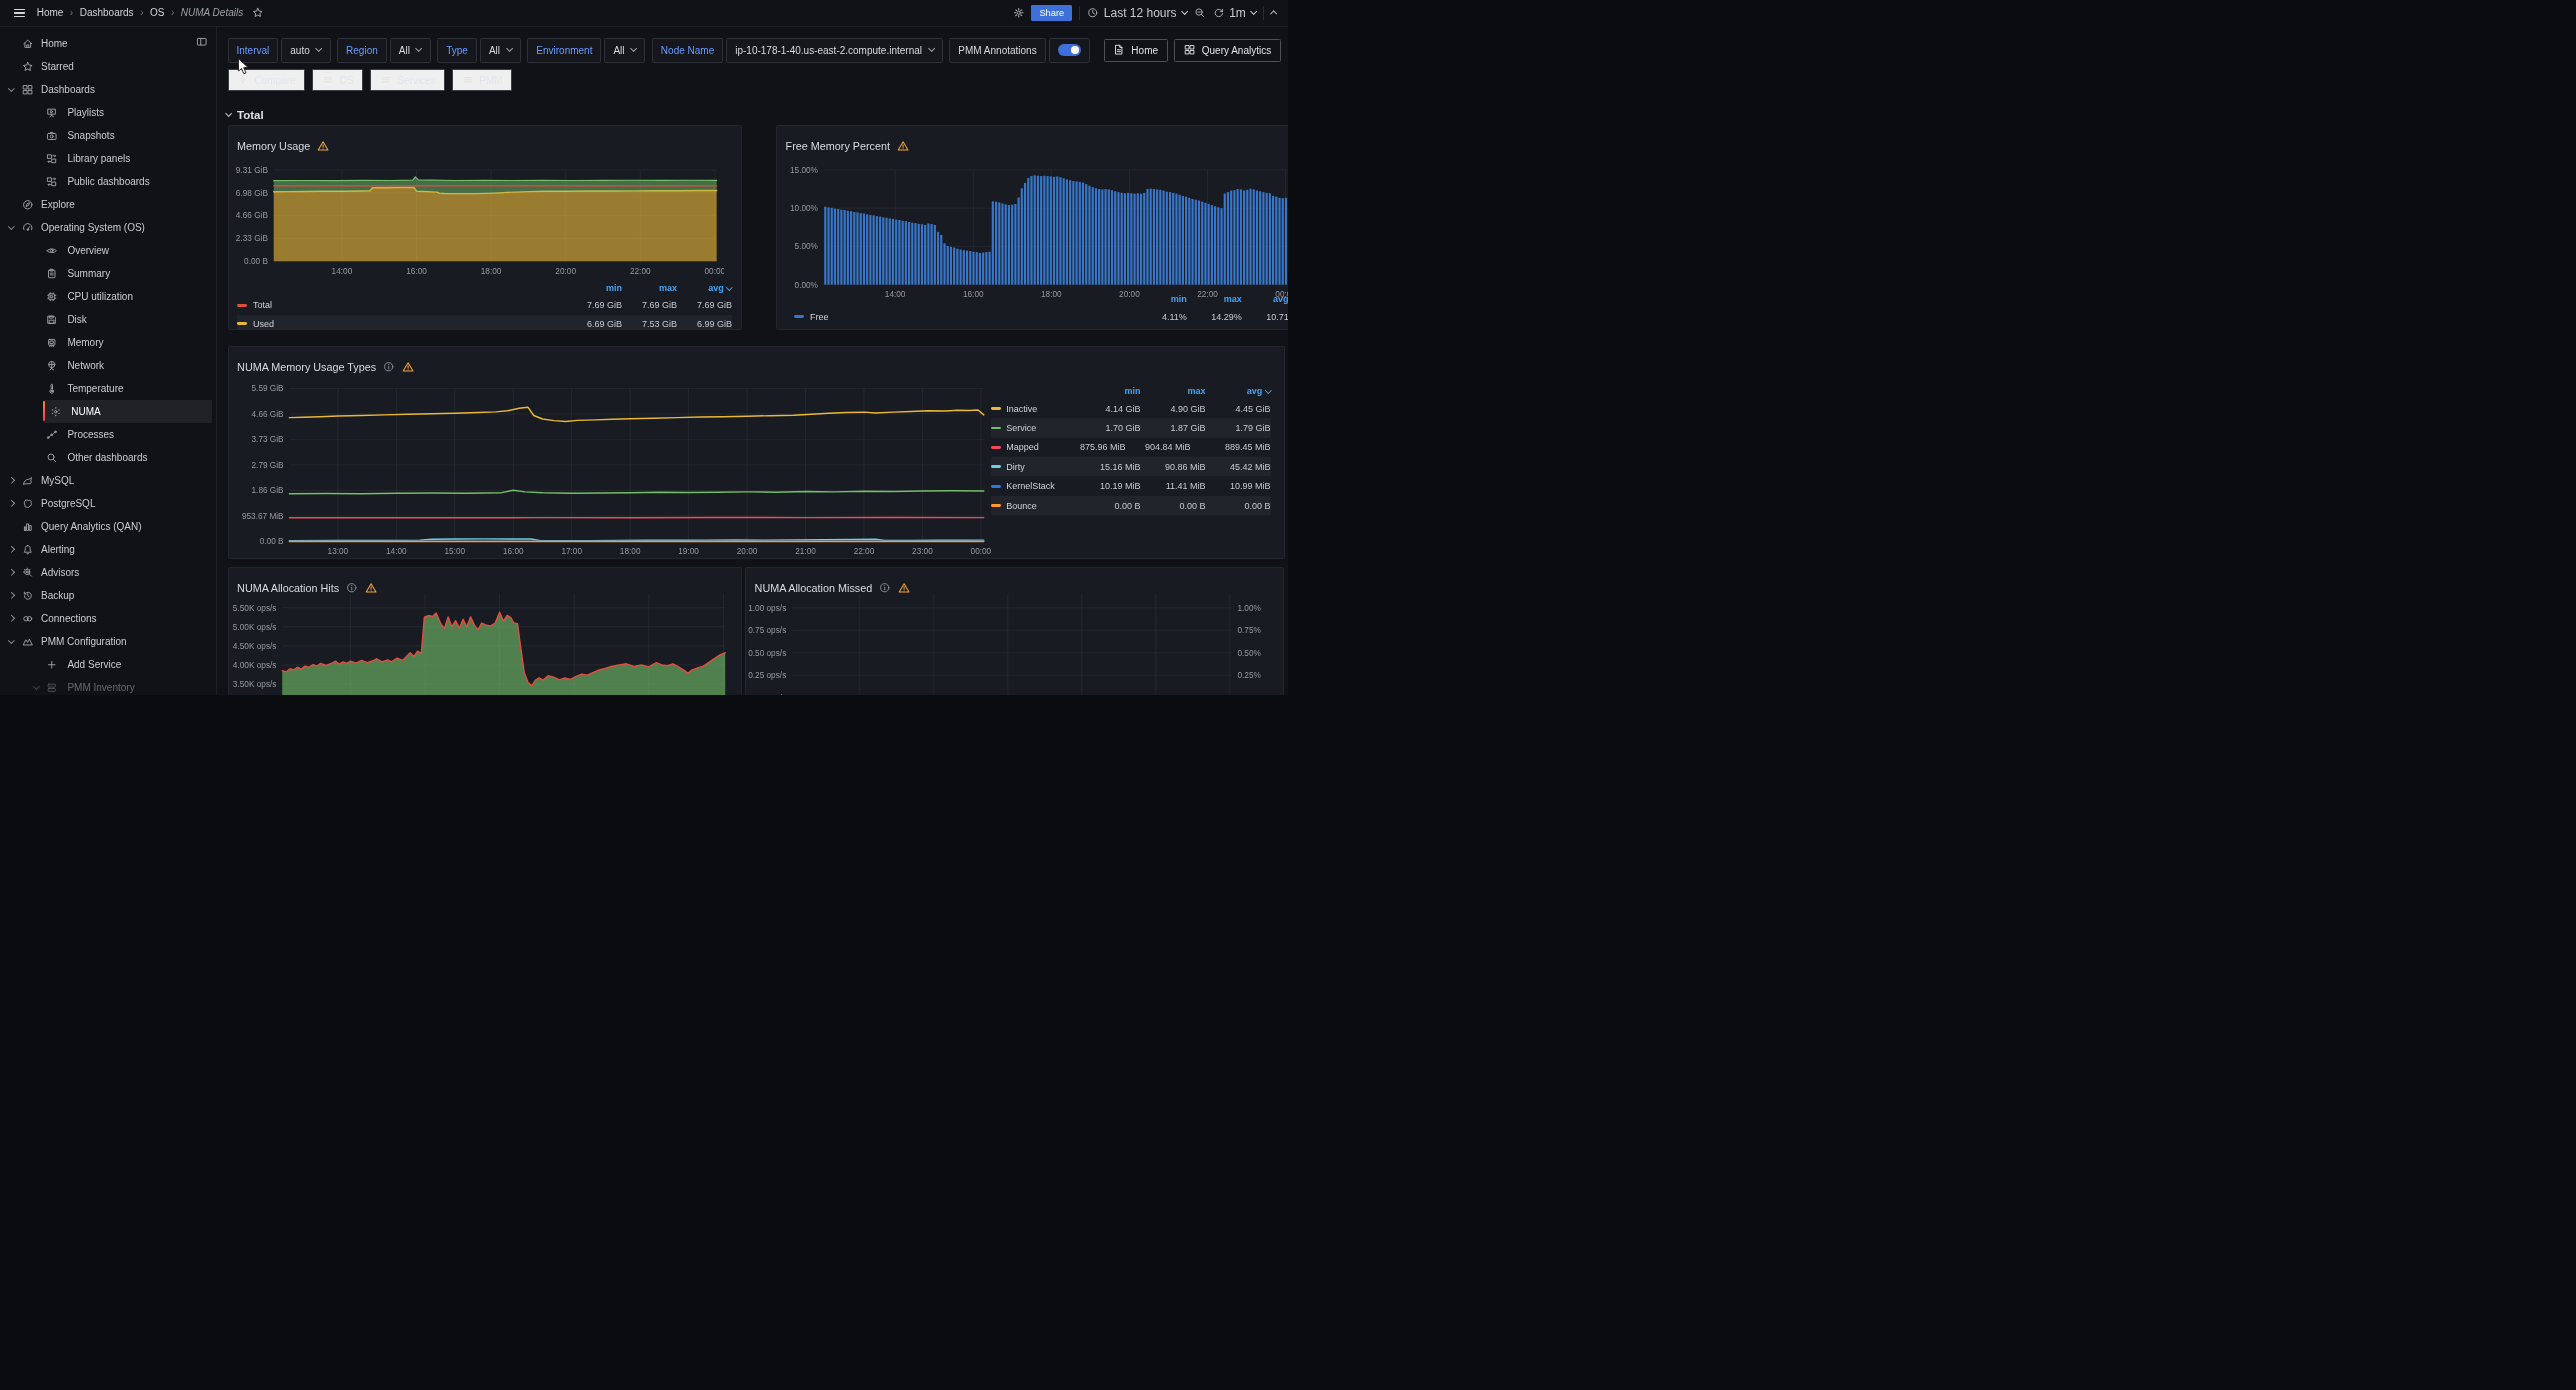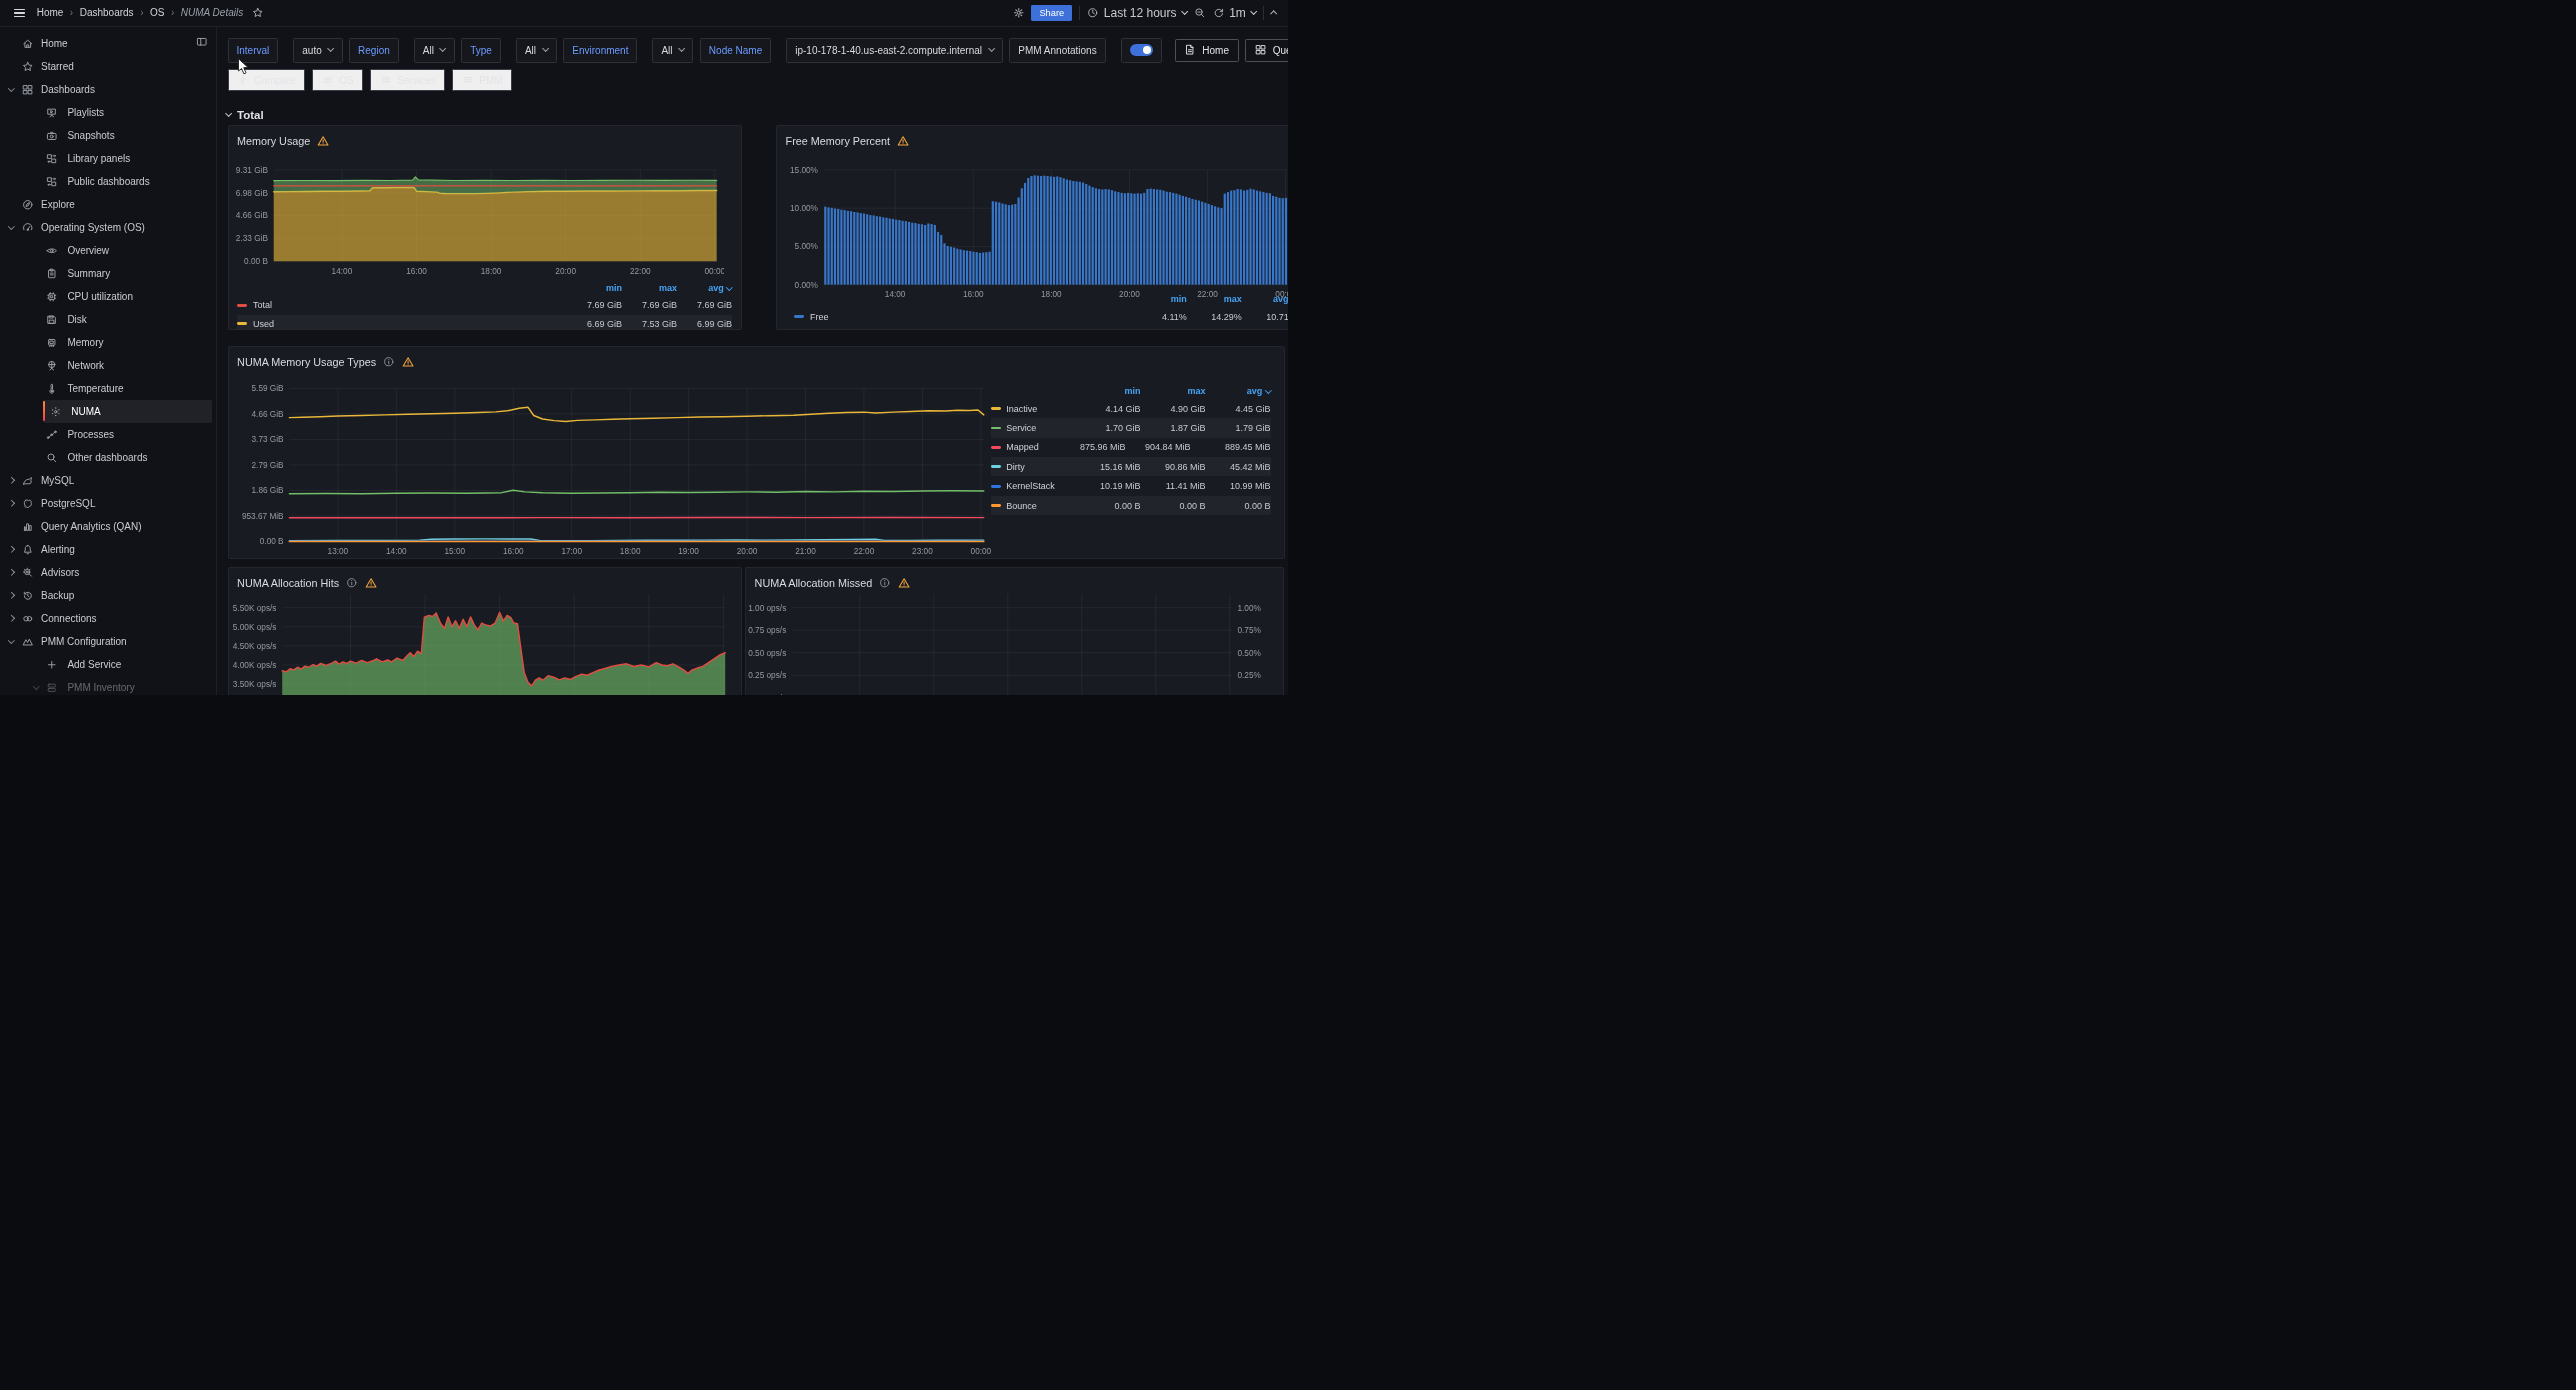--- a/index.html
+++ b/index.html
@@ -38,21 +38,21 @@
   .srow.child .ic{margin-right:8px;}
   .srow.sel{background:rgba(255,255,255,0.07);margin-left:43px;margin-right:4.3px;padding-left:5.8px;
             border-radius:1.4px;color:#fff;}
   .srow.sel::before{content:"";position:absolute;left:0;top:1.4px;bottom:1.4px;width:2.2px;border-radius:1.4px;
             background:linear-gradient(180deg,#FF8833,#F53E4C);}
   .srow.faded{opacity:0.45;}
   #collapse-side{position:absolute;top:10px;right:8.6px;color:#9fa4ac;cursor:pointer;}
   
   #main{position:absolute;left:216px;top:26px;right:0;bottom:0;}
   #filterbar{position:absolute;left:11.5px;top:11.5px;right:7.2px;display:flex;gap:6.5px;align-items:center;}
-  .fgroup{display:flex;gap:15px;}
+  .fgroup{display:flex;gap:3px;}
   .pill{height:23px;display:flex;align-items:center;padding:0 8px;background:#15171d;
         border:0.7px solid #2e3138;border-radius:1.4px;font-size:10px;white-space:nowrap;}
   .pill.lab{color:#6C9BFF;cursor:pointer;}
   .pill.val{color:#d8dade;gap:6.5px;cursor:pointer;}
   .pill .chev{color:#9aa0a8;}
   .toggle{width:23px;height:11.5px;border-radius:6.5px;background:#3D71D9;position:relative;cursor:pointer;}
   .toggle i{position:absolute;right:1.4px;top:1.4px;width:8.6px;height:8.6px;border-radius:50%;background:#fff;}
   .spacer{flex:1;}
   .obtn{height:23px;border:0.7px solid #4b4f58;border-radius:1.4px;background:transparent;color:#e2e4e8;
         display:flex;align-items:center;gap:6.5px;padding:0 8.6px;font-size:10px;cursor:pointer;white-space:nowrap;}
@@ -62,21 +62,21 @@
   #section-header{position:absolute;left:10px;top:83px;display:flex;align-items:center;gap:5.8px;
         font-size:11.5px;font-weight:700;color:#dfe0e4;cursor:pointer;}
   #section-header .chev{color:#c0c3c9;}
   
   .panel{position:absolute;background:#181B22;border:0.7px solid #23262e;border-radius:1.4px;overflow:hidden;}
   #p-memory{left:11.5px;top:99px;width:512px;height:203px;}
   #p-free{left:560px;top:99px;width:537px;height:203px;}
   #p-numa{left:11.5px;top:320px;width:1055px;height:211px;}
   #p-hits{left:11.5px;top:541px;width:512px;height:155px;}
   #p-missed{left:529px;top:541px;width:537px;height:155px;}
-  .phead{height:21.6px;display:flex;align-items:center;gap:7.2px;padding:4.3px 8.6px 0 8.6px;}
+  .phead{height:21.6px;display:flex;align-items:flex-end;gap:7.2px;padding:4.3px 8.6px 0 8.6px;}
   .ptitle{font-size:10.8px;font-weight:500;color:#d9dbe0;white-space:nowrap;}
   .warn{color:#F2A33C;display:flex;}
   .info{color:#8e939b;display:flex;}
   svg.chart{display:block;}
   
   .lg{padding:0 8.6px;font-size:9px;}
   .lg-head{display:flex;height:16px;align-items:center;color:#45A3F5;font-weight:700;}
   .lg-row{display:flex;height:18.7px;align-items:center;color:#d0d3d8;cursor:pointer;border-radius:1.4px;}
   .lg-row.hl{background:rgba(255,255,255,0.045);}
   .sw{width:10px;height:2.9px;border-radius:1.4px;margin-right:5.8px;flex:none;}

